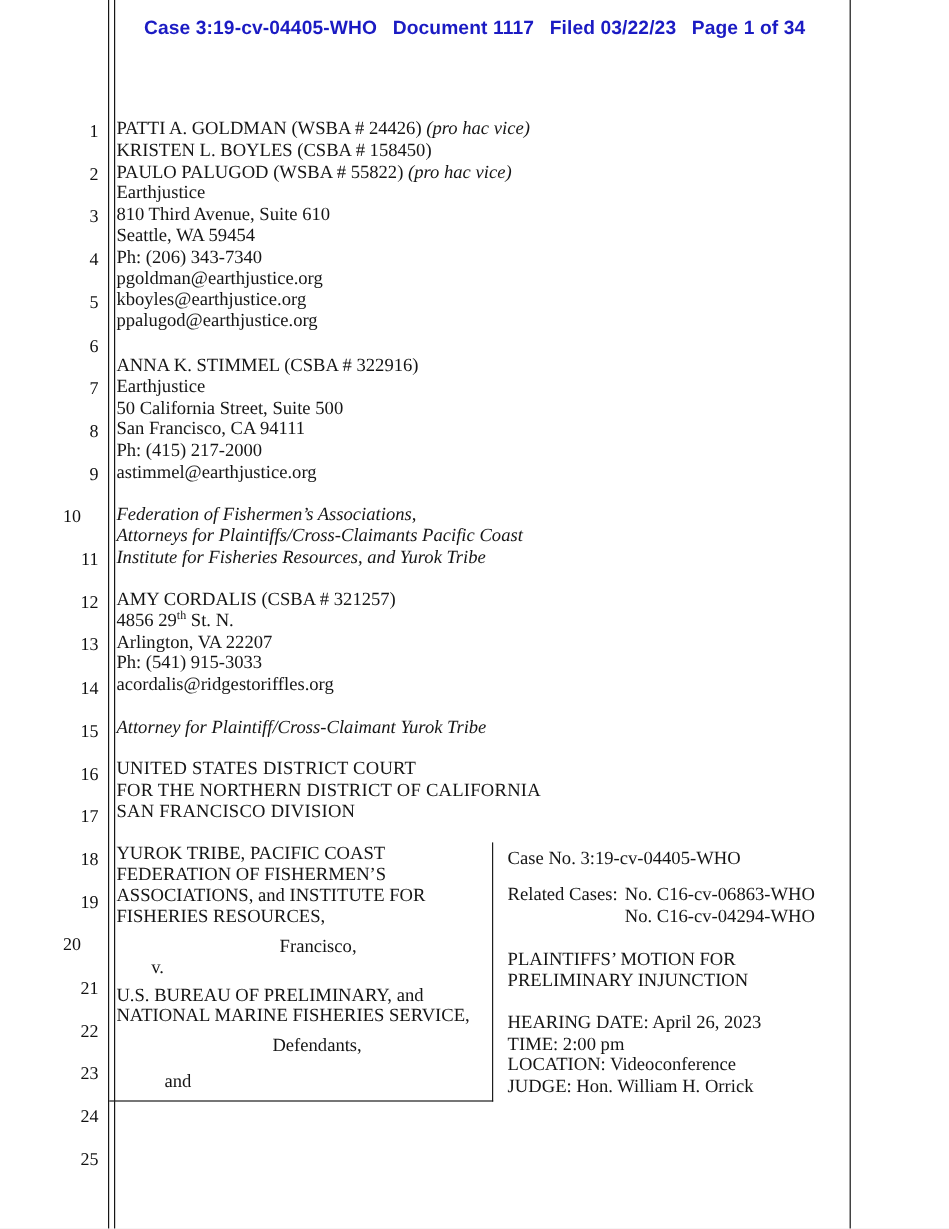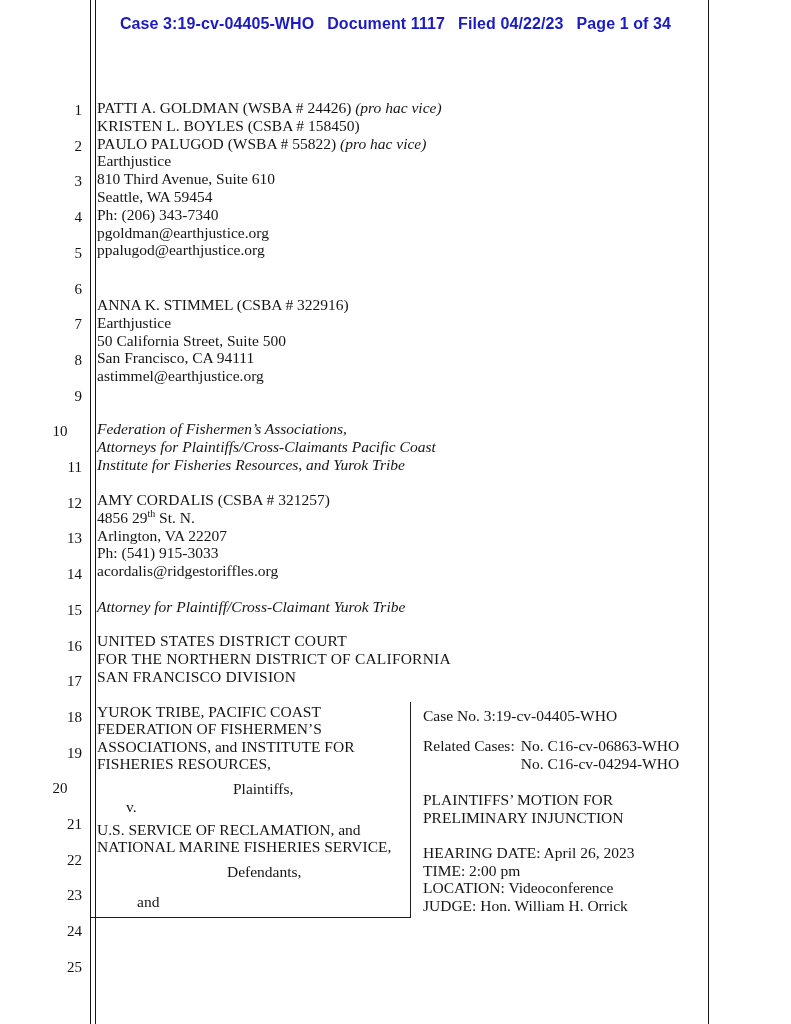--- a/index.html
+++ b/index.html
@@ -70,21 +70,21 @@
   .cr-hearing .tl{line-height:17.7px;}
 </style>
 </head>
 <body>
 
 <div class="page">
 
   <header class="stamp">
     <span>Case 3:19-cv-04405-WHO</span>
     <span>Document 1117</span>
-    <span>Filed 04/22/23</span>
+    <span>Filed 03/22/23</span>
     <span>Page 1 of 34</span>
   </header>
 
   <div class="gutter">
       <div class="ln" style="top: 102px;">1</div>
       <div class="ln" style="top: 137.7px;">2</div>
       <div class="ln" style="top: 173.4px;">3</div>
       <div class="ln" style="top: 209.1px;">4</div>
       <div class="ln" style="top: 244.8px;">5</div>
       <div class="ln" style="top: 280.5px;">6</div>
@@ -113,27 +113,29 @@
 
   <section class="block" id="b1">
       <div class="tl"><span>PATTI A. GOLDMAN (WSBA # 24426) </span><span class="italic">(pro hac vice)</span></div>
       <div class="tl"><span>KRISTEN L. BOYLES (CSBA # 158450)</span></div>
       <div class="tl"><span>PAULO PALUGOD (WSBA # 55822) </span><span class="italic">(pro hac vice)</span></div>
       <div class="tl"><span>Earthjustice</span></div>
       <div class="tl"><span>810 Third Avenue, Suite 610</span></div>
       <div class="tl"><span>Seattle, WA 59454</span></div>
       <div class="tl"><span>Ph: (206) 343-7340</span></div>
       <div class="tl"><span>pgoldman@earthjustice.org</span></div>
+      <div class="tl"><span>kboyles@earthjustice.org</span></div>
       <div class="tl"><span>ppalugod@earthjustice.org</span></div>
     </section>
   <section class="block" id="b2">
       <div class="tl"><span>ANNA K. STIMMEL (CSBA # 322916)</span></div>
       <div class="tl"><span>Earthjustice</span></div>
       <div class="tl"><span>50 California Street, Suite 500</span></div>
       <div class="tl"><span>San Francisco, CA 94111</span></div>
+      <div class="tl"><span>Ph: (415) 217-2000</span></div>
       <div class="tl"><span>astimmel@earthjustice.org</span></div>
     </section>
   <section class="block italic" id="role1">
       <div class="tl"><span>Federation of Fishermen’s Associations,</span></div>
       <div class="tl"><span>Attorneys for Plaintiffs/Cross-Claimants Pacific Coast</span></div>
       <div class="tl"><span>Institute for Fisheries Resources, and Yurok Tribe</span></div>
     </section>
   <section class="block" id="b3">
       <div class="tl"><span>AMY CORDALIS (CSBA # 321257)</span></div>
       <div class="tl"><span>4856 29</span><sup>th</sup><span> St. N.</span></div>
@@ -153,24 +155,24 @@
 
   <div class="caption-box"></div>
 
   <div class="cap-left">
     <div class="cl-plaintiffs">
         <div class="tl"><span>YUROK TRIBE, PACIFIC COAST</span></div>
         <div class="tl"><span>FEDERATION OF FISHERMEN’S</span></div>
         <div class="tl"><span>ASSOCIATIONS, and INSTITUTE FOR</span></div>
         <div class="tl"><span>FISHERIES RESOURCES,</span></div>
       </div>
-    <div class="cl-plabel">Plaintiffs,</div>
+    <div class="cl-plabel">Francisco,</div>
     <div class="cl-versus">v.</div>
     <div class="cl-defendants">
-        <div class="tl"><span>U.S. SERVICE OF RECLAMATION, and</span></div>
+        <div class="tl"><span>U.S. BUREAU OF PRELIMINARY, and</span></div>
         <div class="tl"><span>NATIONAL MARINE FISHERIES SERVICE,</span></div>
       </div>
     <div class="cl-dlabel">Defendants,</div>
     <div class="cl-and">and</div>
   </div>
 
   <div class="cap-right">
     <div class="cr-case">Case No. 3:19-cv-04405-WHO</div>
     <div class="cr-related">
       <span>Related Cases:</span>

